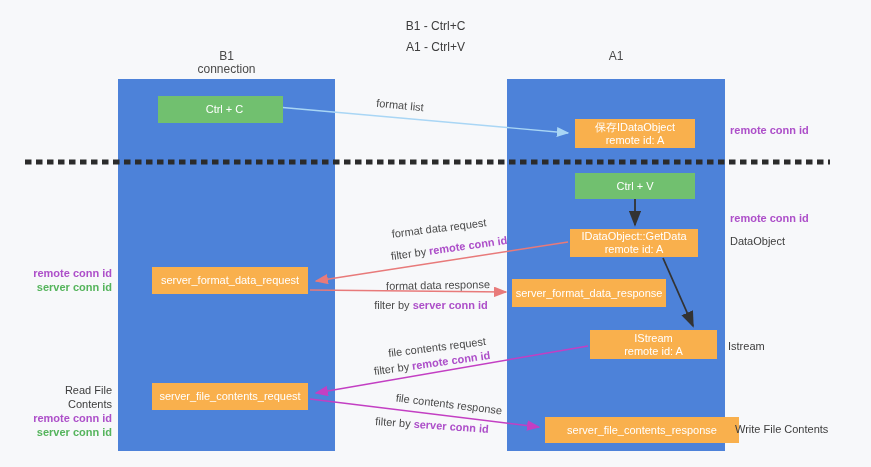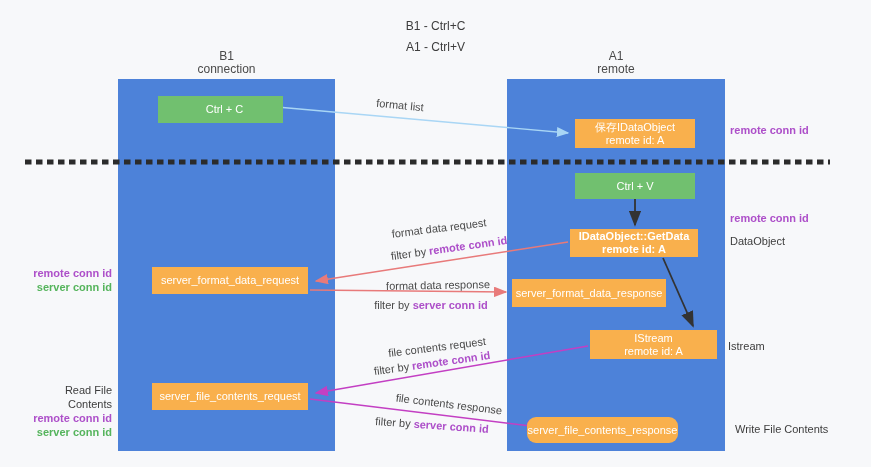--- a/index.html
+++ b/index.html
@@ -34,26 +34,26 @@
     display: flex; flex-direction: column;
     align-items: center; justify-content: center;
     color: #fff; font-size: 11px; line-height: 13px;
     text-align: center; white-space: nowrap;
   }
   .box.green  { background: var(--box-green, #71c06f); }
   .box.orange { background: var(--box-orange, #f9b04d); }
   #box-ctrl-c   { left: 158px; top:  96px; width: 117px; height: 27px; padding-left: 8px; }
   #box-ctrl-v   { left: 575px; top: 173px; width: 120px; height: 26px; }
   #box-save-obj { left: 575px; top: 119px; width: 120px; height: 29px; }
-  #box-getdata  { left: 570px; top: 229px; width: 128px; height: 28px; font-weight: bold; }
+  #box-getdata  { left: 570px; top: 229px; width: 128px; height: 28px; }
   #box-istream  { left: 590px; top: 330px; width: 127px; height: 29px; }
   #box-fmt-req  { left: 152px; top: 267px; width: 156px; height: 27px; }
   #box-fmt-resp { left: 512px; top: 279px; width: 154px; height: 28px; }
   #box-file-req { left: 152px; top: 383px; width: 156px; height: 27px; }
-  #box-file-resp{ left: 527px; top: 417px; width: 151px; height: 26px; border-radius: 9px; }
+  #box-file-resp{ left: 545px; top: 417px; width: 194px; height: 26px; }
   .lbl {
     position: absolute; z-index: 5;
     font-size: 11px; line-height: 14px; color: var(--text-dark, #3d3d3d);
     white-space: nowrap;
   }
   .purple   { color: var(--accent-purple, #ad4fc9); font-weight: bold; }
   .greenlbl { color: var(--accent-green, #55b45c); font-weight: bold; }
   #lbl-r-conn1 { left: 730px; top: 123px; }
   #lbl-r-conn2 { left: 730px; top: 211px; }
   #lbl-dataobject { left: 730px; top: 234px; }
@@ -88,21 +88,20 @@
     <div>B1 - Ctrl+C</div>
     <div>A1 - Ctrl+V</div>
   </div>
 
   <div class="col-header" id="hdr-left">
     <div>B1</div>
     <div>connection</div>
   </div>
   <div class="col-header" id="hdr-right">
     <div>A1</div>
-    <div>remote</div>
   </div>
 
   <div class="col" id="col-left"></div>
   <div class="col" id="col-right"></div>
 
   <svg id="arrows" width="871" height="467">
     <defs>
       <marker id="m-blue" markerWidth="9" markerHeight="7" refX="8" refY="3.5" orient="auto">
         <path d="M0,0 L9,3.5 L0,7 z" fill="#a9d6f5"></path>
       </marker>

